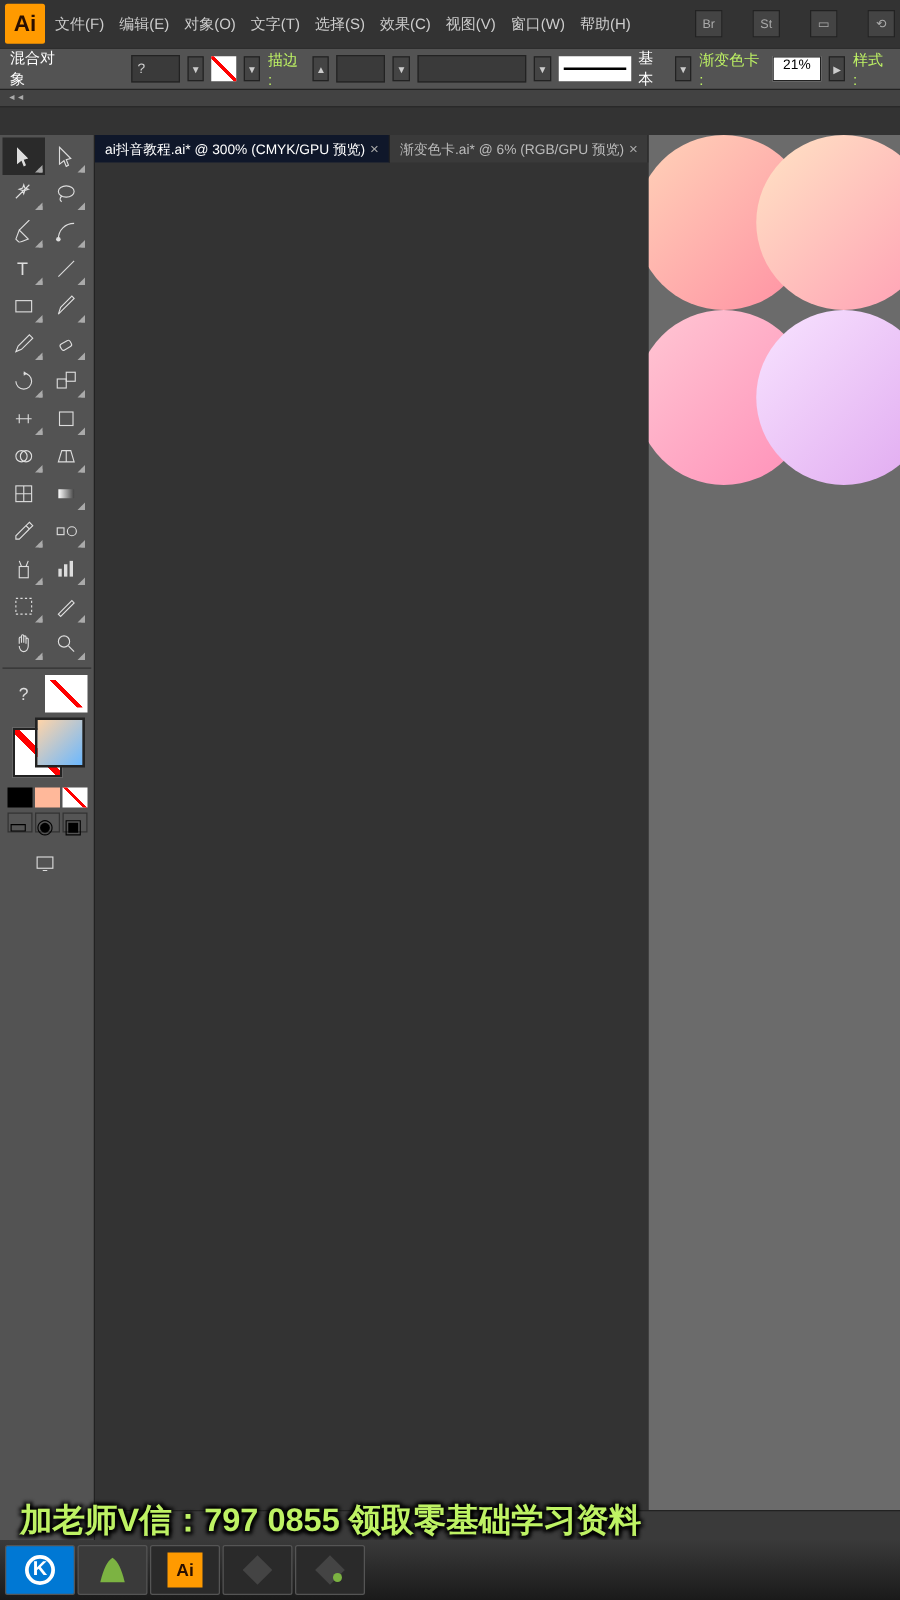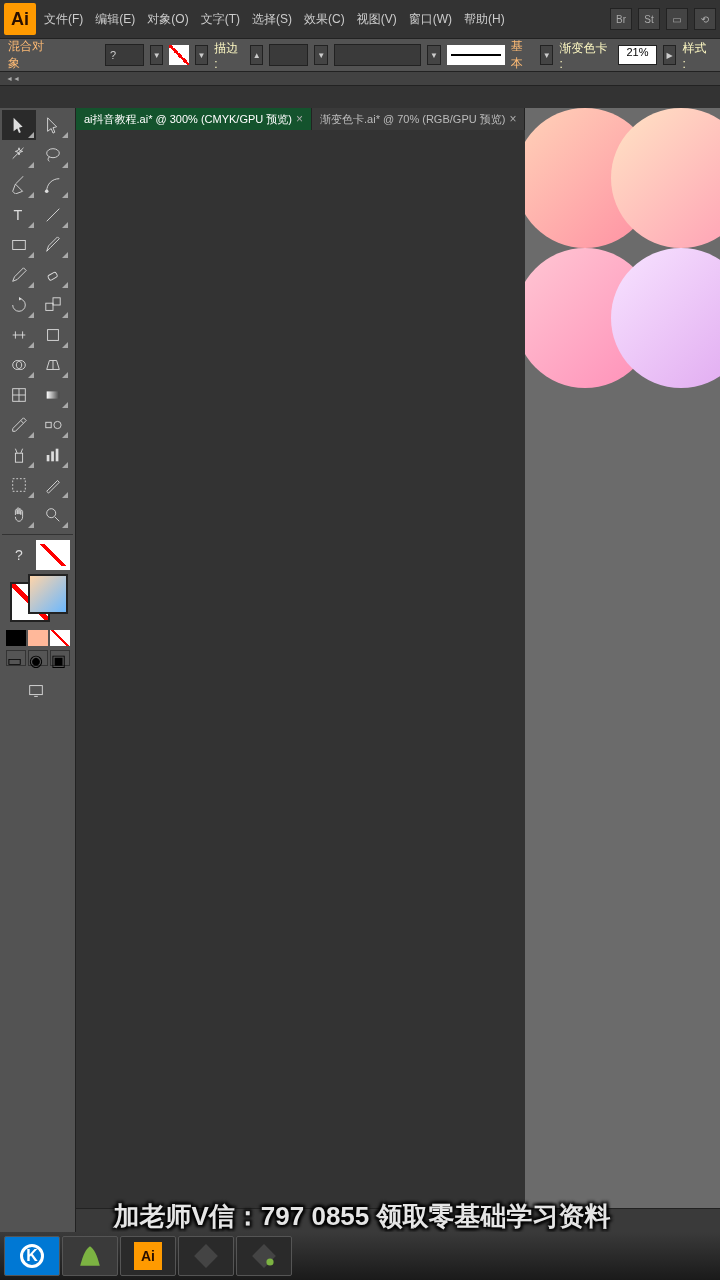--- a/index.html
+++ b/index.html
@@ -1,38 +1,38 @@
 <!DOCTYPE html>
 <html><head>
 <meta charset="utf-8">
 <style>
 *{margin:0;padding:0;box-sizing:border-box;font-family:"Microsoft YaHei",sans-serif}
 body{width:720px;height:1280px;background:#333;overflow:hidden;position:relative}
 .titlebar{height:38px;background:#333;display:flex;align-items:center;padding:0 4px;gap:2px}
 .app-logo{width:32px;height:32px;background:#ff9a00;color:#2a0f00;display:flex;align-items:center;justify-content:center;font-weight:bold;font-size:18px;border-radius:2px}
 .menu-item{color:#ccc;font-size:12px;padding:4px 6px;cursor:pointer}
-.tb-right{margin-left:auto;display:flex;gap:6px;align-items:center}
+.tb-right{margin-left:auto;display:flex;gap:24px;align-items:center}
 .tb-icon{width:22px;height:22px;background:#444;border:1px solid #222;display:flex;align-items:center;justify-content:center;color:#aaa;font-size:10px}
 .ctrlbar{height:34px;background:#535353;border-top:1px solid #222;border-bottom:1px solid #222;display:flex;align-items:center;padding:0 8px;gap:6px}
-.ctrl-label{color:#fef9c3;font-size:12px}
-.ctrl-label-w{color:#fdba74;font-size:12px}
+.ctrl-label{color:#bef264;font-size:12px}
+.ctrl-label-w{color:#ffffff;font-size:12px}
 .dd{height:22px;background:#3a3a3a;border:1px solid #222;display:flex;align-items:center;padding:0 4px;color:#ccc;font-size:11px}
 .dd.w40{width:40px}
 .dd.w90{width:90px}
 .arrow{width:14px;height:20px;background:#444;border:1px solid #222;display:flex;align-items:center;justify-content:center;color:#ccc;font-size:8px}
 .stroke-swatch{width:20px;height:20px;background:#fff;position:relative}
 .stroke-swatch::after{content:"";position:absolute;inset:0;background:linear-gradient(45deg,transparent 45%,red 45%,red 55%,transparent 55%)}
 .stroke-line{width:60px;height:20px;background:#fff;display:flex;align-items:center;justify-content:center}
 .stroke-line::after{content:"";width:50px;height:2px;background:#000}
 .opacity-input{width:40px;height:20px;background:#fff;color:#000;font-size:11px;text-align:center;border:1px solid #222}
 .collapse-bar{height:14px;background:#424242;border-bottom:1px solid #222;display:flex;align-items:center;padding-left:6px}
 .collapse-bar::before{content:"◄◄";color:#aaa;font-size:7px}
 .tabstrip{height:22px;background:#3a3a3a;margin-left:76px;display:flex;align-items:center}
 .tab{height:22px;padding:0 8px;color:#bbb;font-size:11px;display:flex;align-items:center;gap:4px;border-right:1px solid #222}
-.tab.active{background:#14532d;color:#fff}
+.tab.active{background:#0f172a;color:#fff}
 .tab-close{color:#aaa;font-size:12px;cursor:pointer}
 .workspace{position:absolute;left:0;top:108px;right:0;bottom:48px;display:flex}
 .toolcol{width:76px;background:#535353;border-right:1px solid #222;display:flex;flex-wrap:wrap;padding:2px;align-content:flex-start}
 .tool{width:34px;height:30px;display:flex;align-items:center;justify-content:center;color:#ccc;position:relative;cursor:pointer}
 .tool.sel{background:#2a2a2a}
 .tool svg{width:18px;height:18px}
 .tool.corner::after{content:"";position:absolute;right:2px;bottom:2px;border:3px solid transparent;border-right-color:#aaa;border-bottom-color:#aaa}
 .color-area{width:68px;height:50px;margin:4px;position:relative}
 .color-main{width:40px;height:40px;background:#fff;border:2px solid #222;position:absolute;top:0;left:22px}
 .color-sub{width:40px;height:40px;background:#fff;border:2px solid #222;position:absolute;top:8px;left:4px}
@@ -40,21 +40,21 @@
 .small-swatches{display:flex;gap:2px;margin:2px 4px}
 .sw{width:20px;height:16px}
 .canvas{flex:1;background:#6b6b6b;position:relative;overflow:hidden}
 .circle{position:absolute;border-radius:50%}
 .taskbar{position:absolute;bottom:0;left:0;right:0;height:48px;background:linear-gradient(#3a3a3a,#1a1a1a);display:flex;align-items:center;padding:0 4px;gap:2px}
 .task-btn{width:56px;height:40px;border-radius:2px;display:flex;align-items:center;justify-content:center;border:1px solid #555}
 .task-btn.blue{background:#0078d4}
 .task-btn.green{background:#3a3a3a}
 .task-btn.ai{background:#2a2a2a}
 .task-ai{width:28px;height:28px;background:#ff9a00;color:#2a0f00;display:flex;align-items:center;justify-content:center;font-weight:bold;font-size:14px}
-.caption{position:absolute;bottom:46px;left:4px;right:0;text-align:center;color:#e5e5e5;font-size:26px;font-weight:bold;text-shadow:2px 2px 3px #000,-2px -2px 3px #000,2px -2px 3px #000,-2px 2px 3px #000}
+.caption{position:absolute;bottom:46px;left:16px;right:0;text-align:left;color:#bef264;font-size:26px;font-weight:bold;text-shadow:2px 2px 3px #000,-2px -2px 3px #000,2px -2px 3px #000,-2px 2px 3px #000}
 .status{position:absolute;bottom:48px;left:76px;right:0;height:24px;background:#3a3a3a;border-top:1px solid #222}
 </style>
 </head>
 <body>
 
 <div class="titlebar">
   <div class="app-logo">Ai</div>
   <div id="menus" style="display: flex; justify-content: space-between;">
       <div class="menu-item">文件(F)</div>
       <div class="menu-item">编辑(E)</div>
@@ -287,21 +287,21 @@
         </div>
     </div>
   </div>
 
   <div class="tabstrip" style="position: static; top: -22px; left: 0px; right: 0px; margin-left: 0px;" id="tabs">
       <div class="tab active">
         <span>ai抖音教程.ai* @ 300% (CMYK/GPU 预览)</span>
         <span class="tab-close">×</span>
       </div>
       <div class="tab">
-        <span>渐变色卡.ai* @ 70% (RGB/GPU 预览)</span>
+        <span>渐变色卡.ai* @ 6% (RGB/GPU 预览)</span>
         <span class="tab-close">×</span>
       </div>
     </div>
     <div class="canvas">
 
     <div id="circles">
         <div class="circle" style="left: -10px; top: 0px; width: 140px; height: 140px; background: linear-gradient(135deg, rgb(255, 212, 184), rgb(255, 143, 163));"></div>
         <div class="circle" style="left: 86px; top: 0px; width: 140px; height: 140px; background: linear-gradient(135deg, rgb(255, 228, 196), rgb(255, 158, 181));"></div>
         <div class="circle" style="left: -10px; top: 140px; width: 140px; height: 140px; background: linear-gradient(135deg, rgb(255, 200, 212), rgb(255, 143, 184));"></div>
         <div class="circle" style="left: 86px; top: 140px; width: 140px; height: 140px; background: linear-gradient(135deg, rgb(248, 228, 255), rgb(224, 168, 240));"></div>

